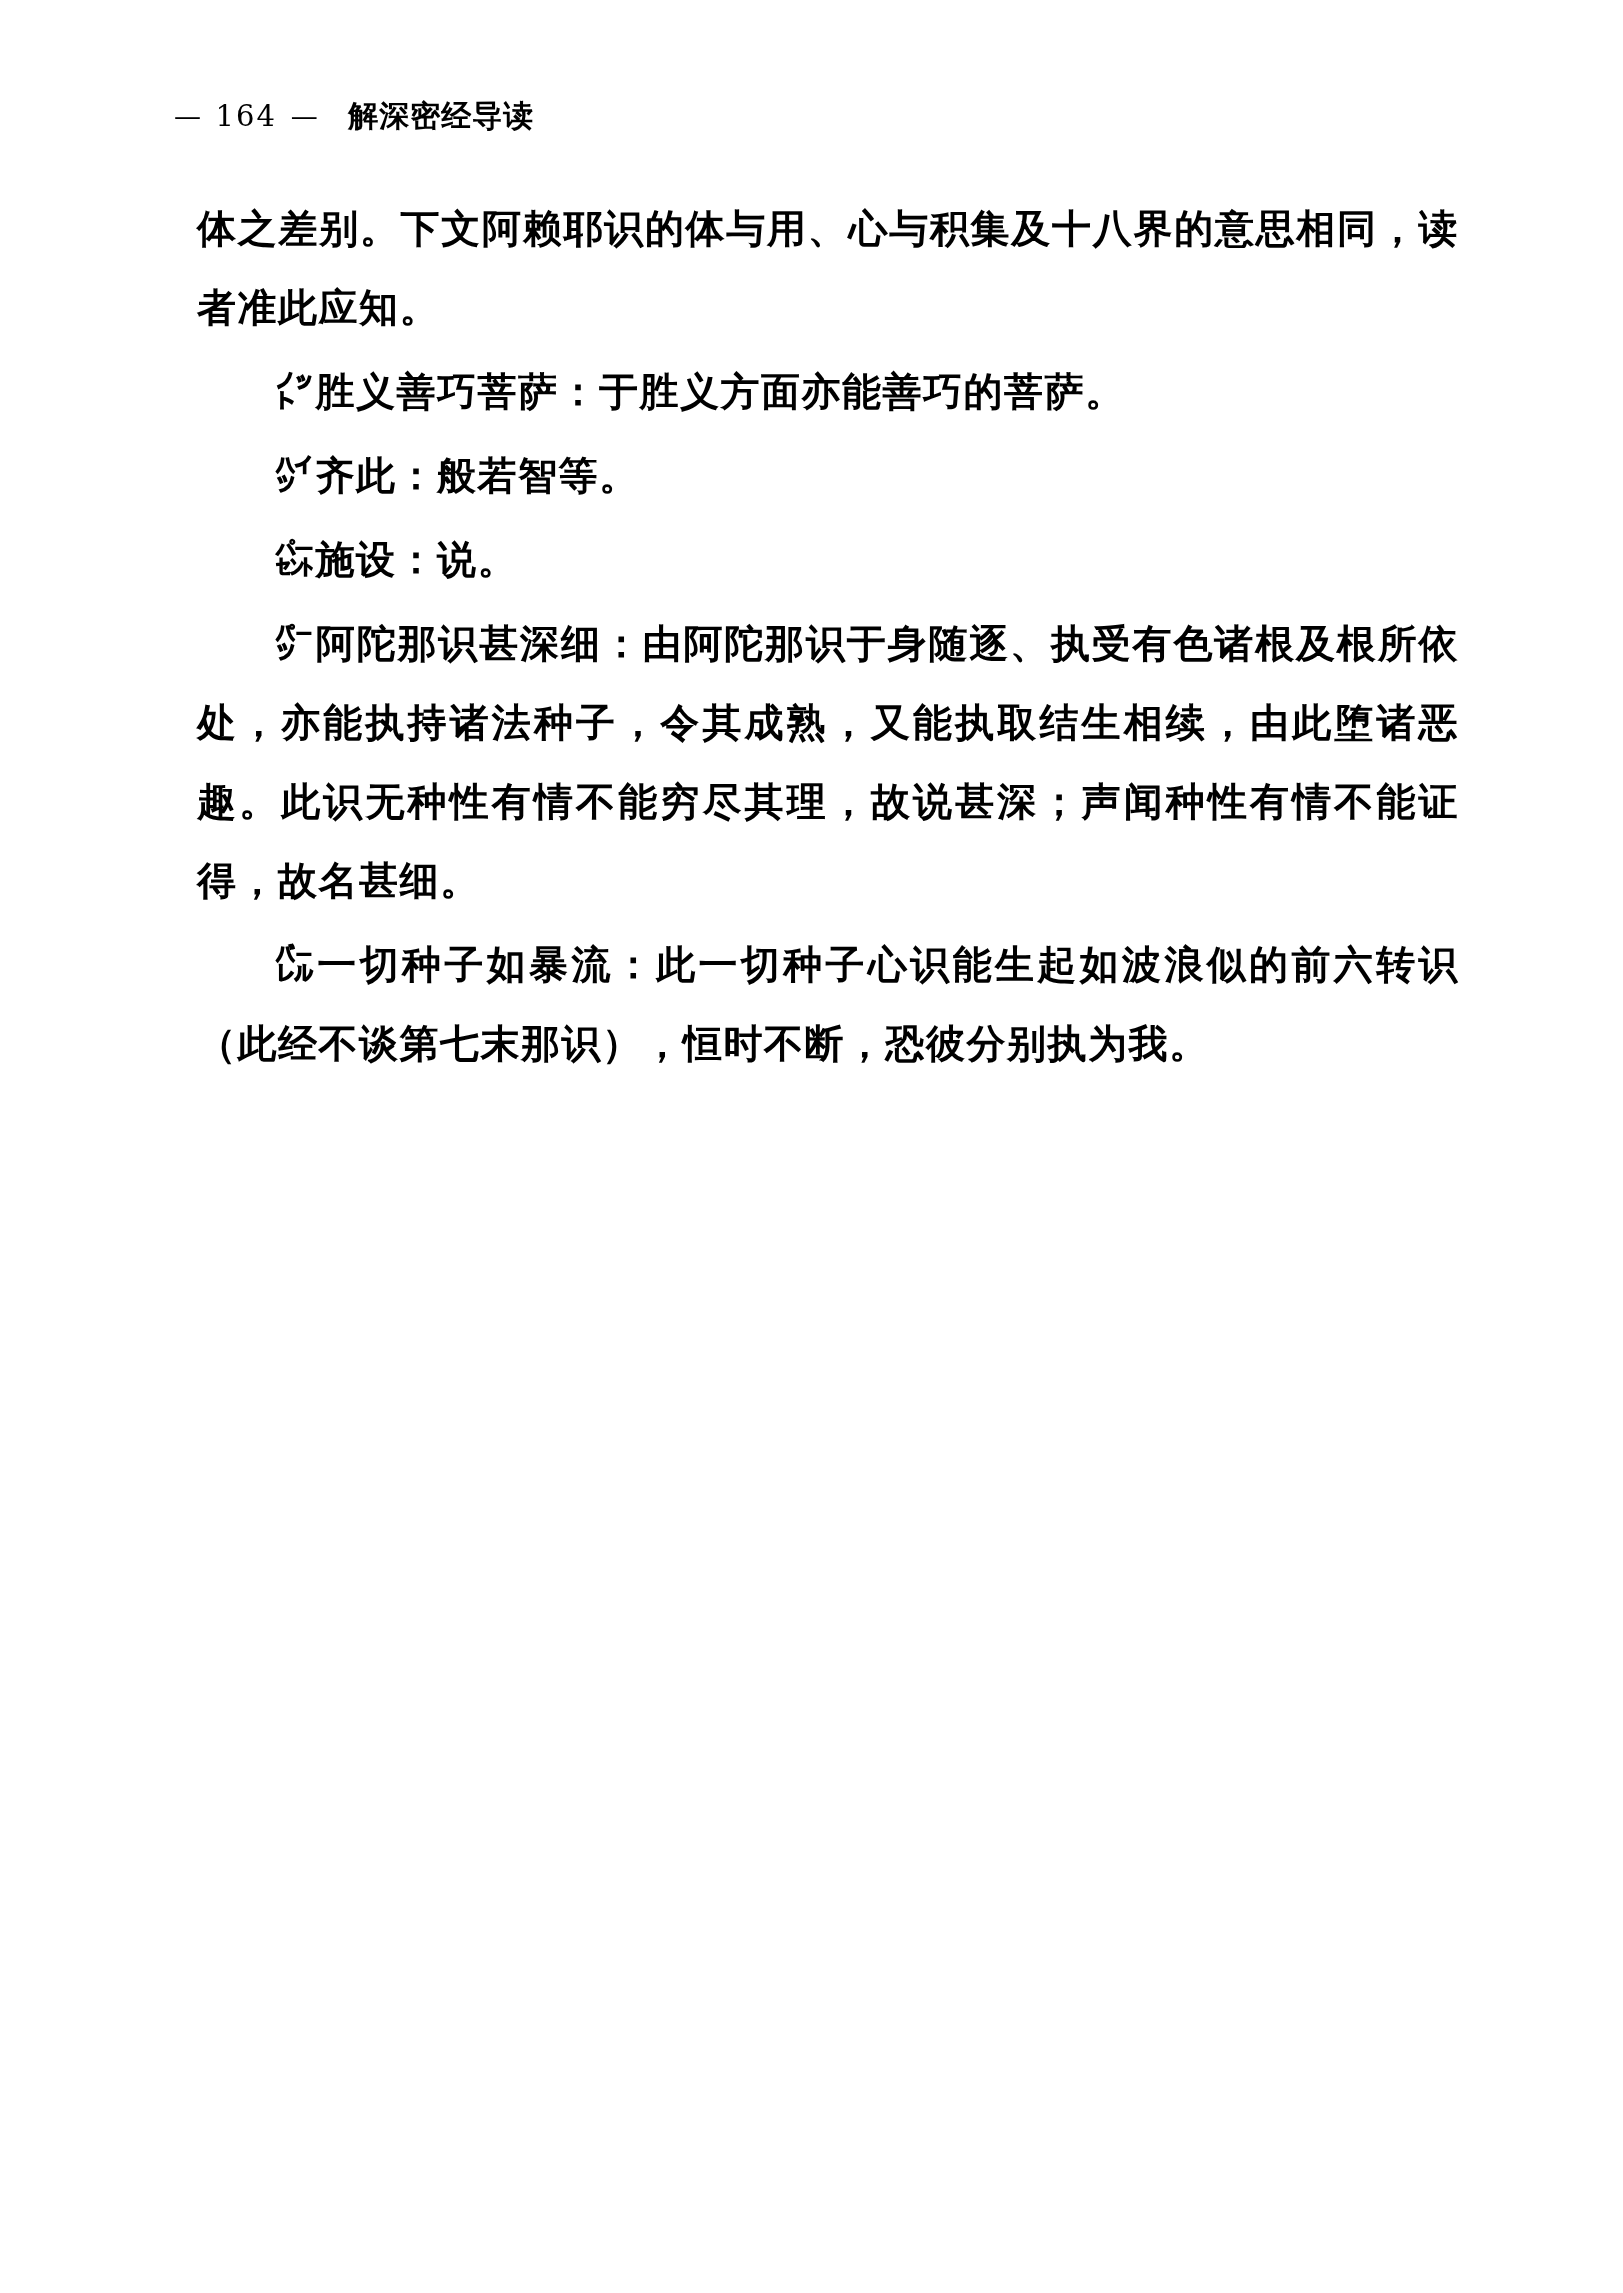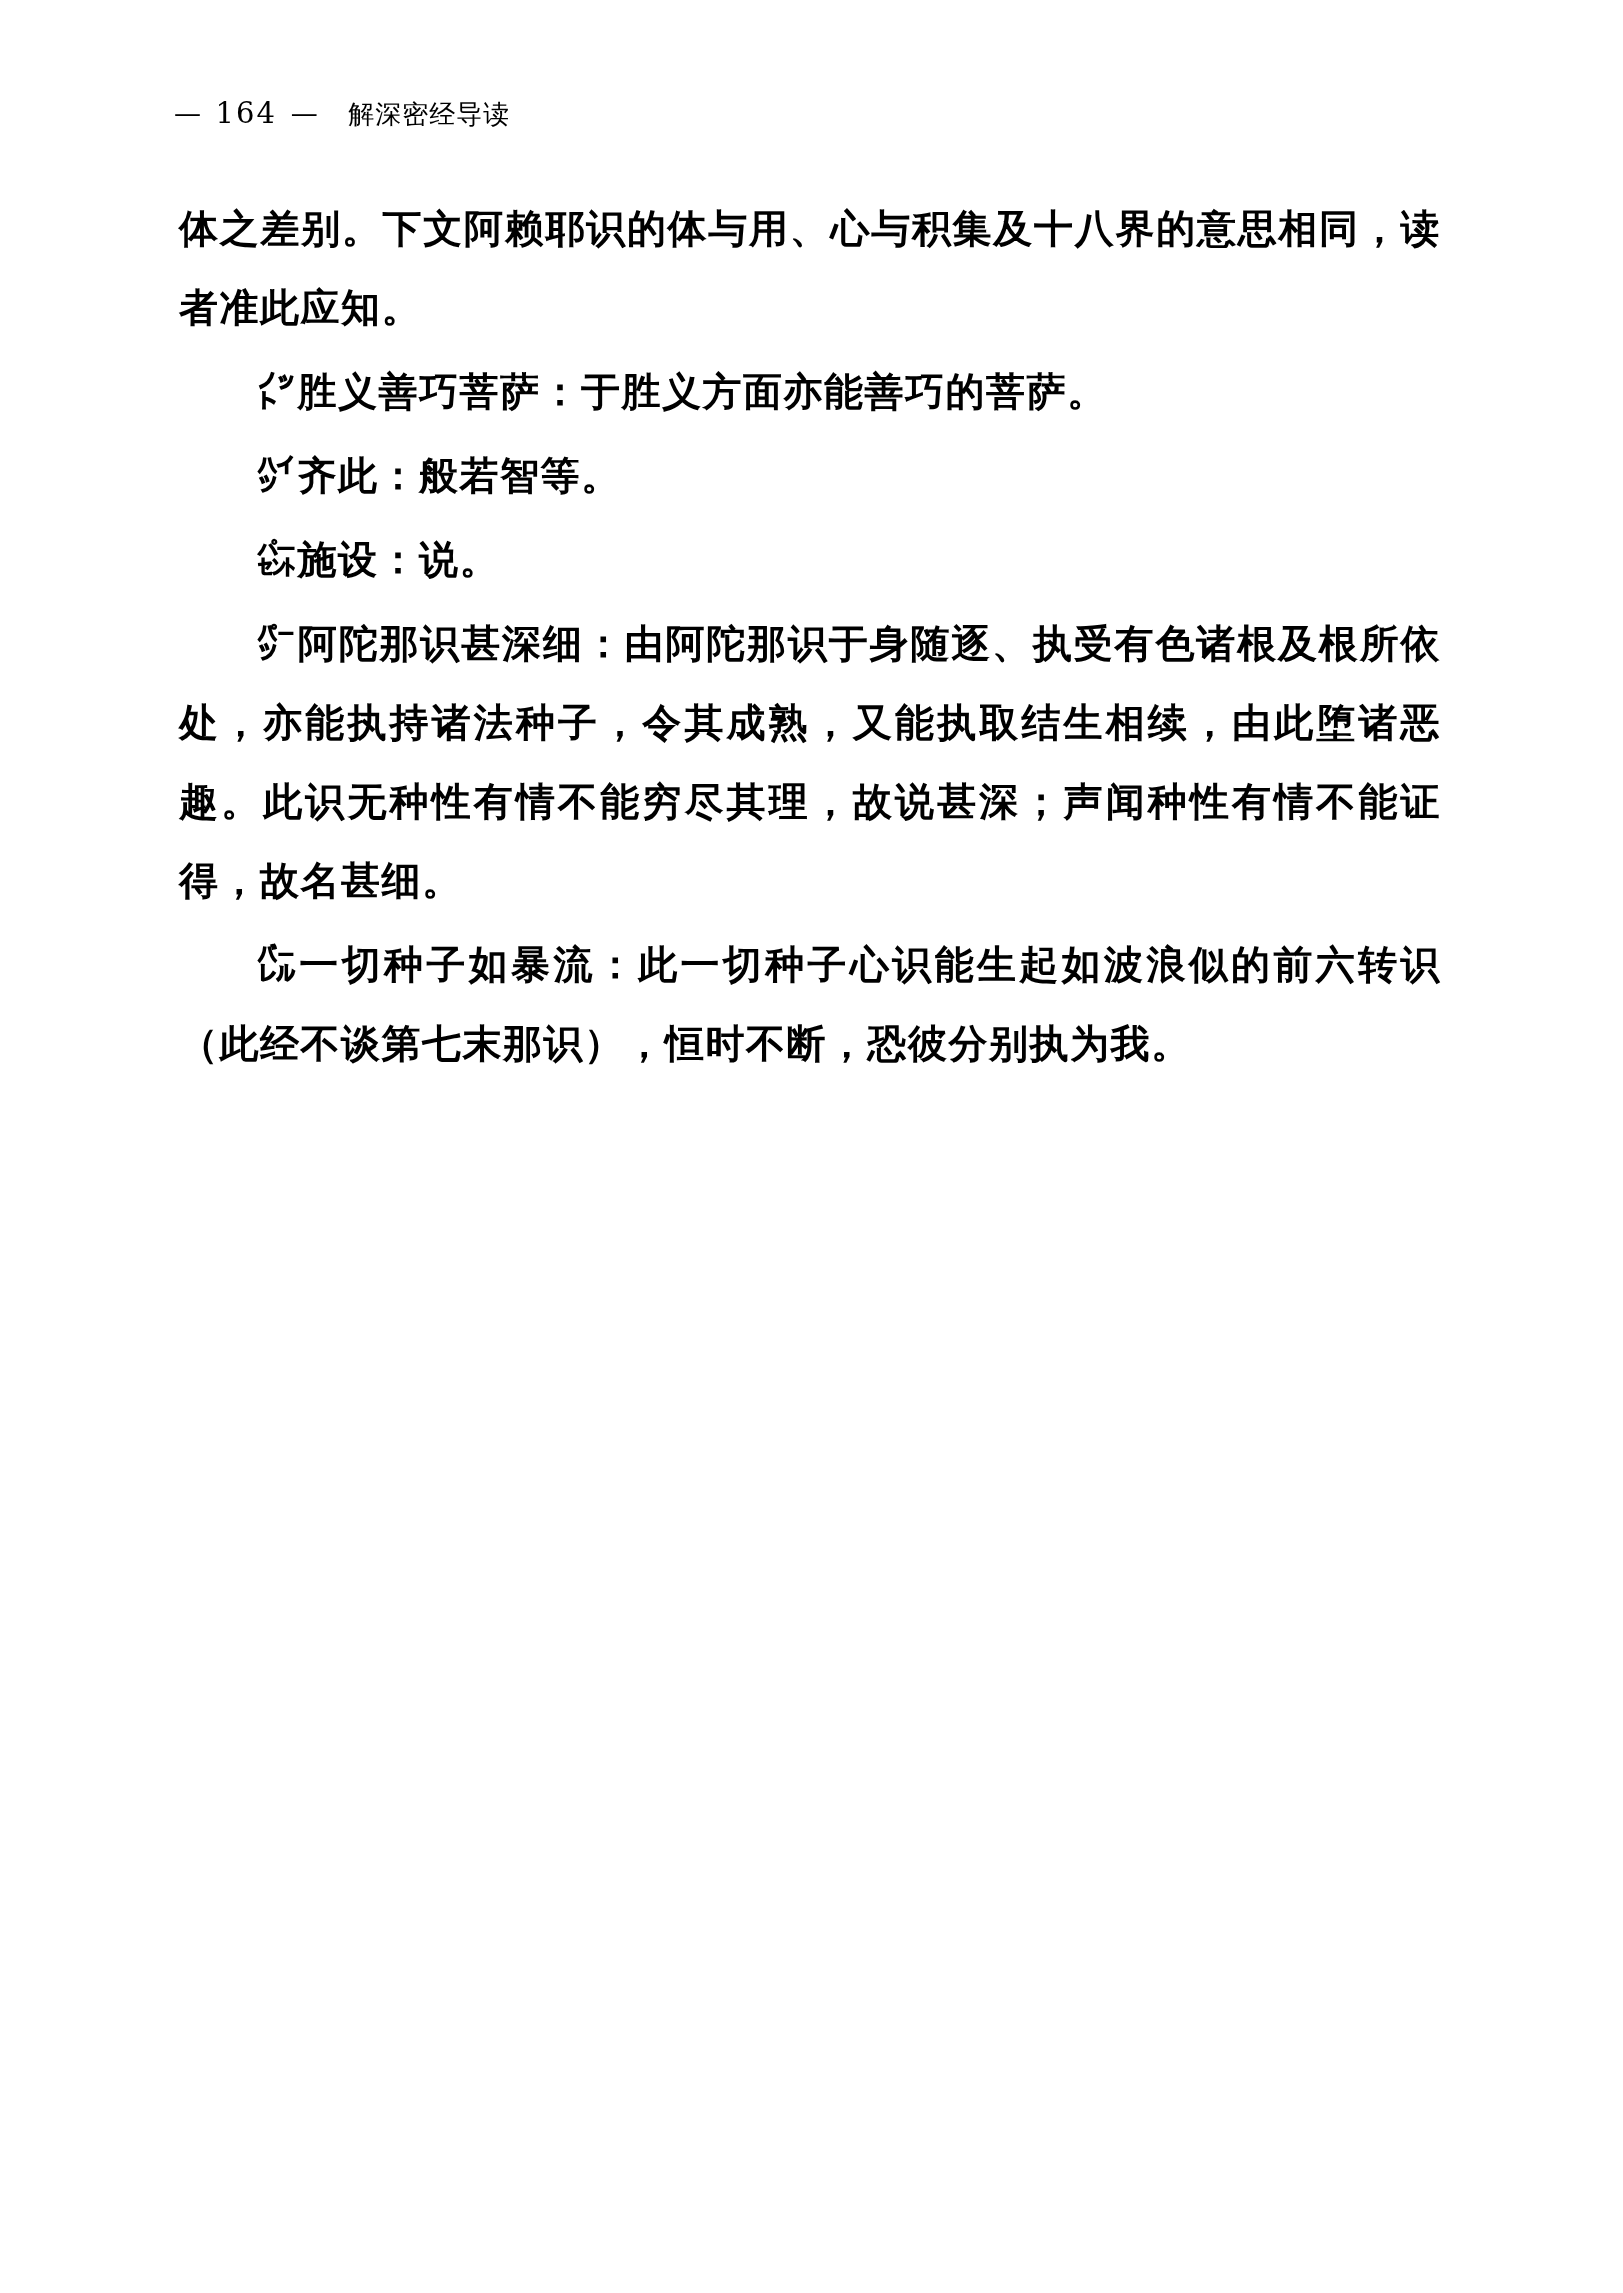--- a/index.html
+++ b/index.html
@@ -29,29 +29,29 @@
     white-space: nowrap;
   }
   .header .dash {
     font-size: 27px;
   }
   .header .pagenum {
     font-size: 29px;
     letter-spacing: 2px;
   }
   .header .bookname {
-    font-size: 26px;
-    font-weight: 400;
+    font-size: 30px;
+    font-weight: 700;
     margin-left: 16px;
     letter-spacing: 1px;
   }
   .content {
     position: absolute;
     top: 189px;
-    left: 179px;
+    left: 197px;
     width: 1262px;
   }
   p.para {
     margin: 0 0 5px 0;
     font-size: 39px;
     line-height: 79px;
     text-align: justify;
     text-justify: inter-ideograph;
     letter-spacing: 1.5px;
     font-weight: 600;

